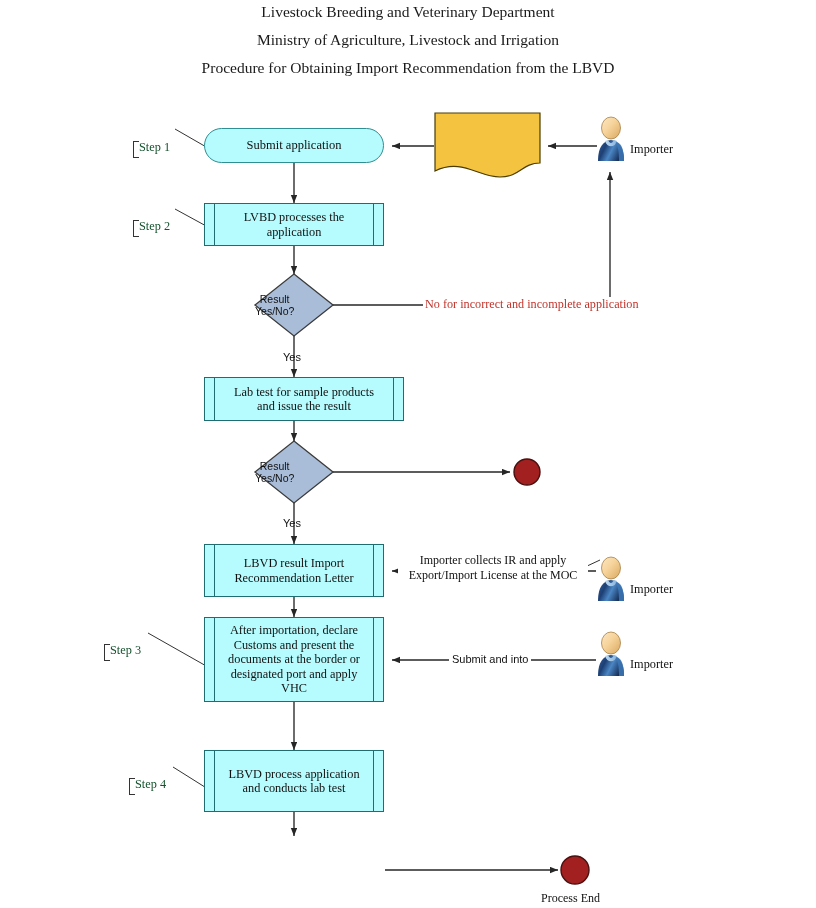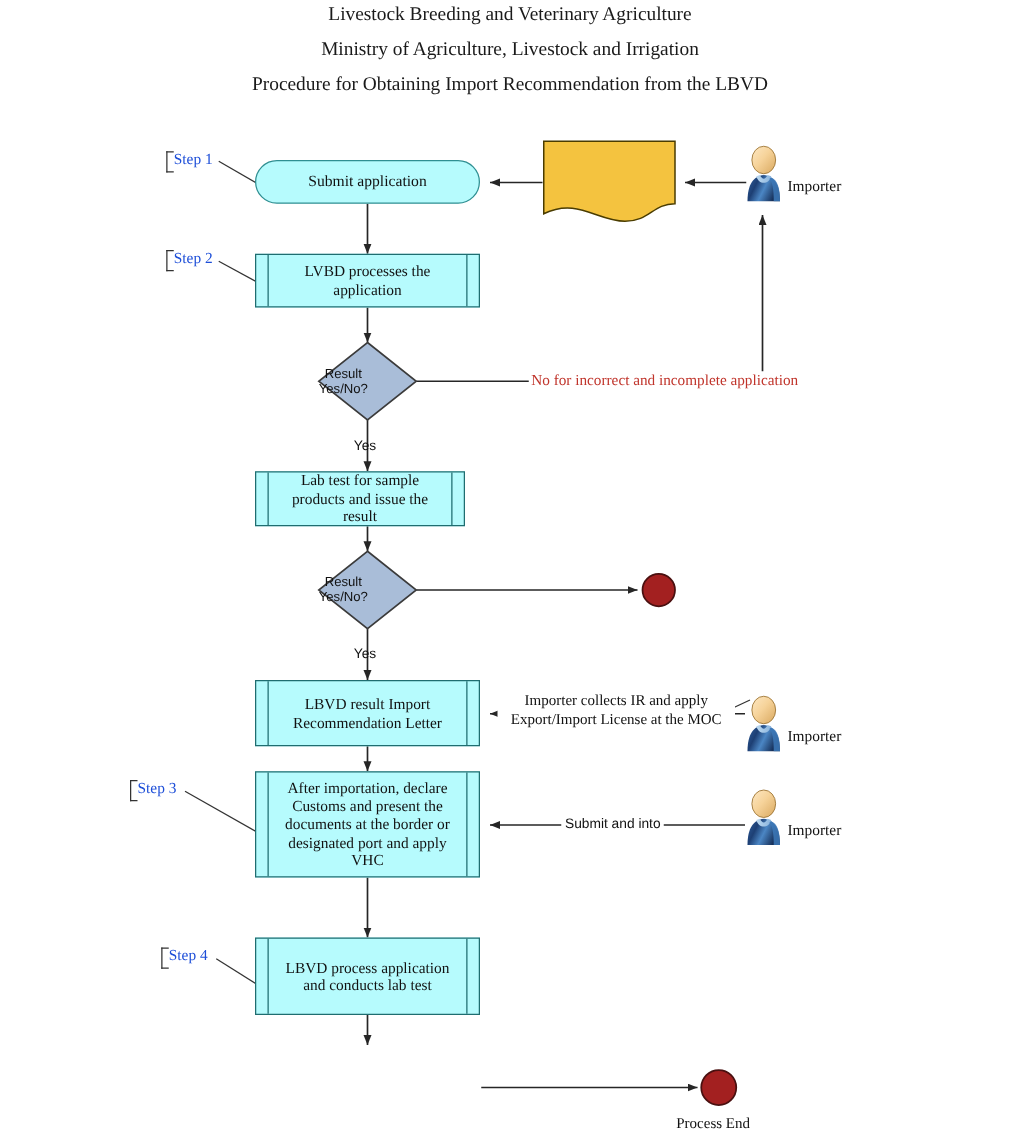--- a/index.html
+++ b/index.html
@@ -40,33 +40,33 @@
   .docshape{width:104px;height:70px;}
   .docshape .dtext{position:absolute;left:0;top:6px;width:104px;
                    text-align:center;font-size:12.3px;line-height:1.2;color:#111;}
 
   
   .lbl{position:absolute;white-space:nowrap;font-size:12px;color:#111;}
   .lbl.sans{font-family:"Liberation Sans","DejaVu Sans",sans-serif;font-size:11px;}
   .lbl.red{color:#c0342b;font-size:12.2px;}
   .lbl.ctr{text-align:center;white-space:normal;}
 
-  .steplbl{position:absolute;font-size:12.3px;color:#1d4ed8;white-space:nowrap;
-           padding-left:6px;}
+  .steplbl{position:absolute;font-size:12.3px;color:#14532d;white-space:nowrap;
+           padding-left:6px;margin-top:20px;}
   .steplbl:before{content:"";position:absolute;left:0;top:1px;width:5px;height:15px;
                   border-left:1.1px solid #333;border-top:1.1px solid #333;
                   border-bottom:1.1px solid #333;}
   .personlbl{position:absolute;font-size:12.3px;color:#111;white-space:nowrap;}
 </style>
 </head>
 <body>
 
 <div class="canvas">
 
-  <div class="title" id="title1">Livestock Breeding and Veterinary Agriculture</div>
+  <div class="title" id="title1">Livestock Breeding and Veterinary Department</div>
   <div class="title" id="title2">Ministry of Agriculture, Livestock and Irrigation</div>
   <div class="title" id="title3">Procedure for Obtaining Import Recommendation from the LBVD</div>
 
   <svg class="layer" viewBox="0 0 816 908">
     <defs>
       <marker id="arrow" markerWidth="9" markerHeight="9" refX="8" refY="3.2" orient="auto" markerUnits="userSpaceOnUse">
         <path d="M0,0 L8,3.2 L0,6.4 z" fill="#262626"></path>
       </marker>
       <linearGradient id="headGrad" x1="0" y1="0" x2="1" y2="1">
         <stop offset="0%" stop-color="#fde8c4"></stop>
@@ -184,21 +184,21 @@
 
   <div class="node diamond" style="left:255px;top:274px;">
     <span class="dtxt">
       <span>
         <span>Result</span><br>
         <span>Yes/No?</span>
       </span>
     </span>
   </div>
 
-  <div class="node subproc" style="left:204px;top:377px;width:168px;height:44px;">
+  <div class="node subproc" style="left:204px;top:377px;width:200px;height:44px;">
     <span class="bar l"></span>
     <span class="bar r"></span>
     <span>Lab test for sample products and issue the result</span>
   </div>
 
   <div class="node diamond" style="left:255px;top:441px;">
     <span class="dtxt">
       <span>
         <span>Result</span><br>
         <span>Yes/No?</span>

